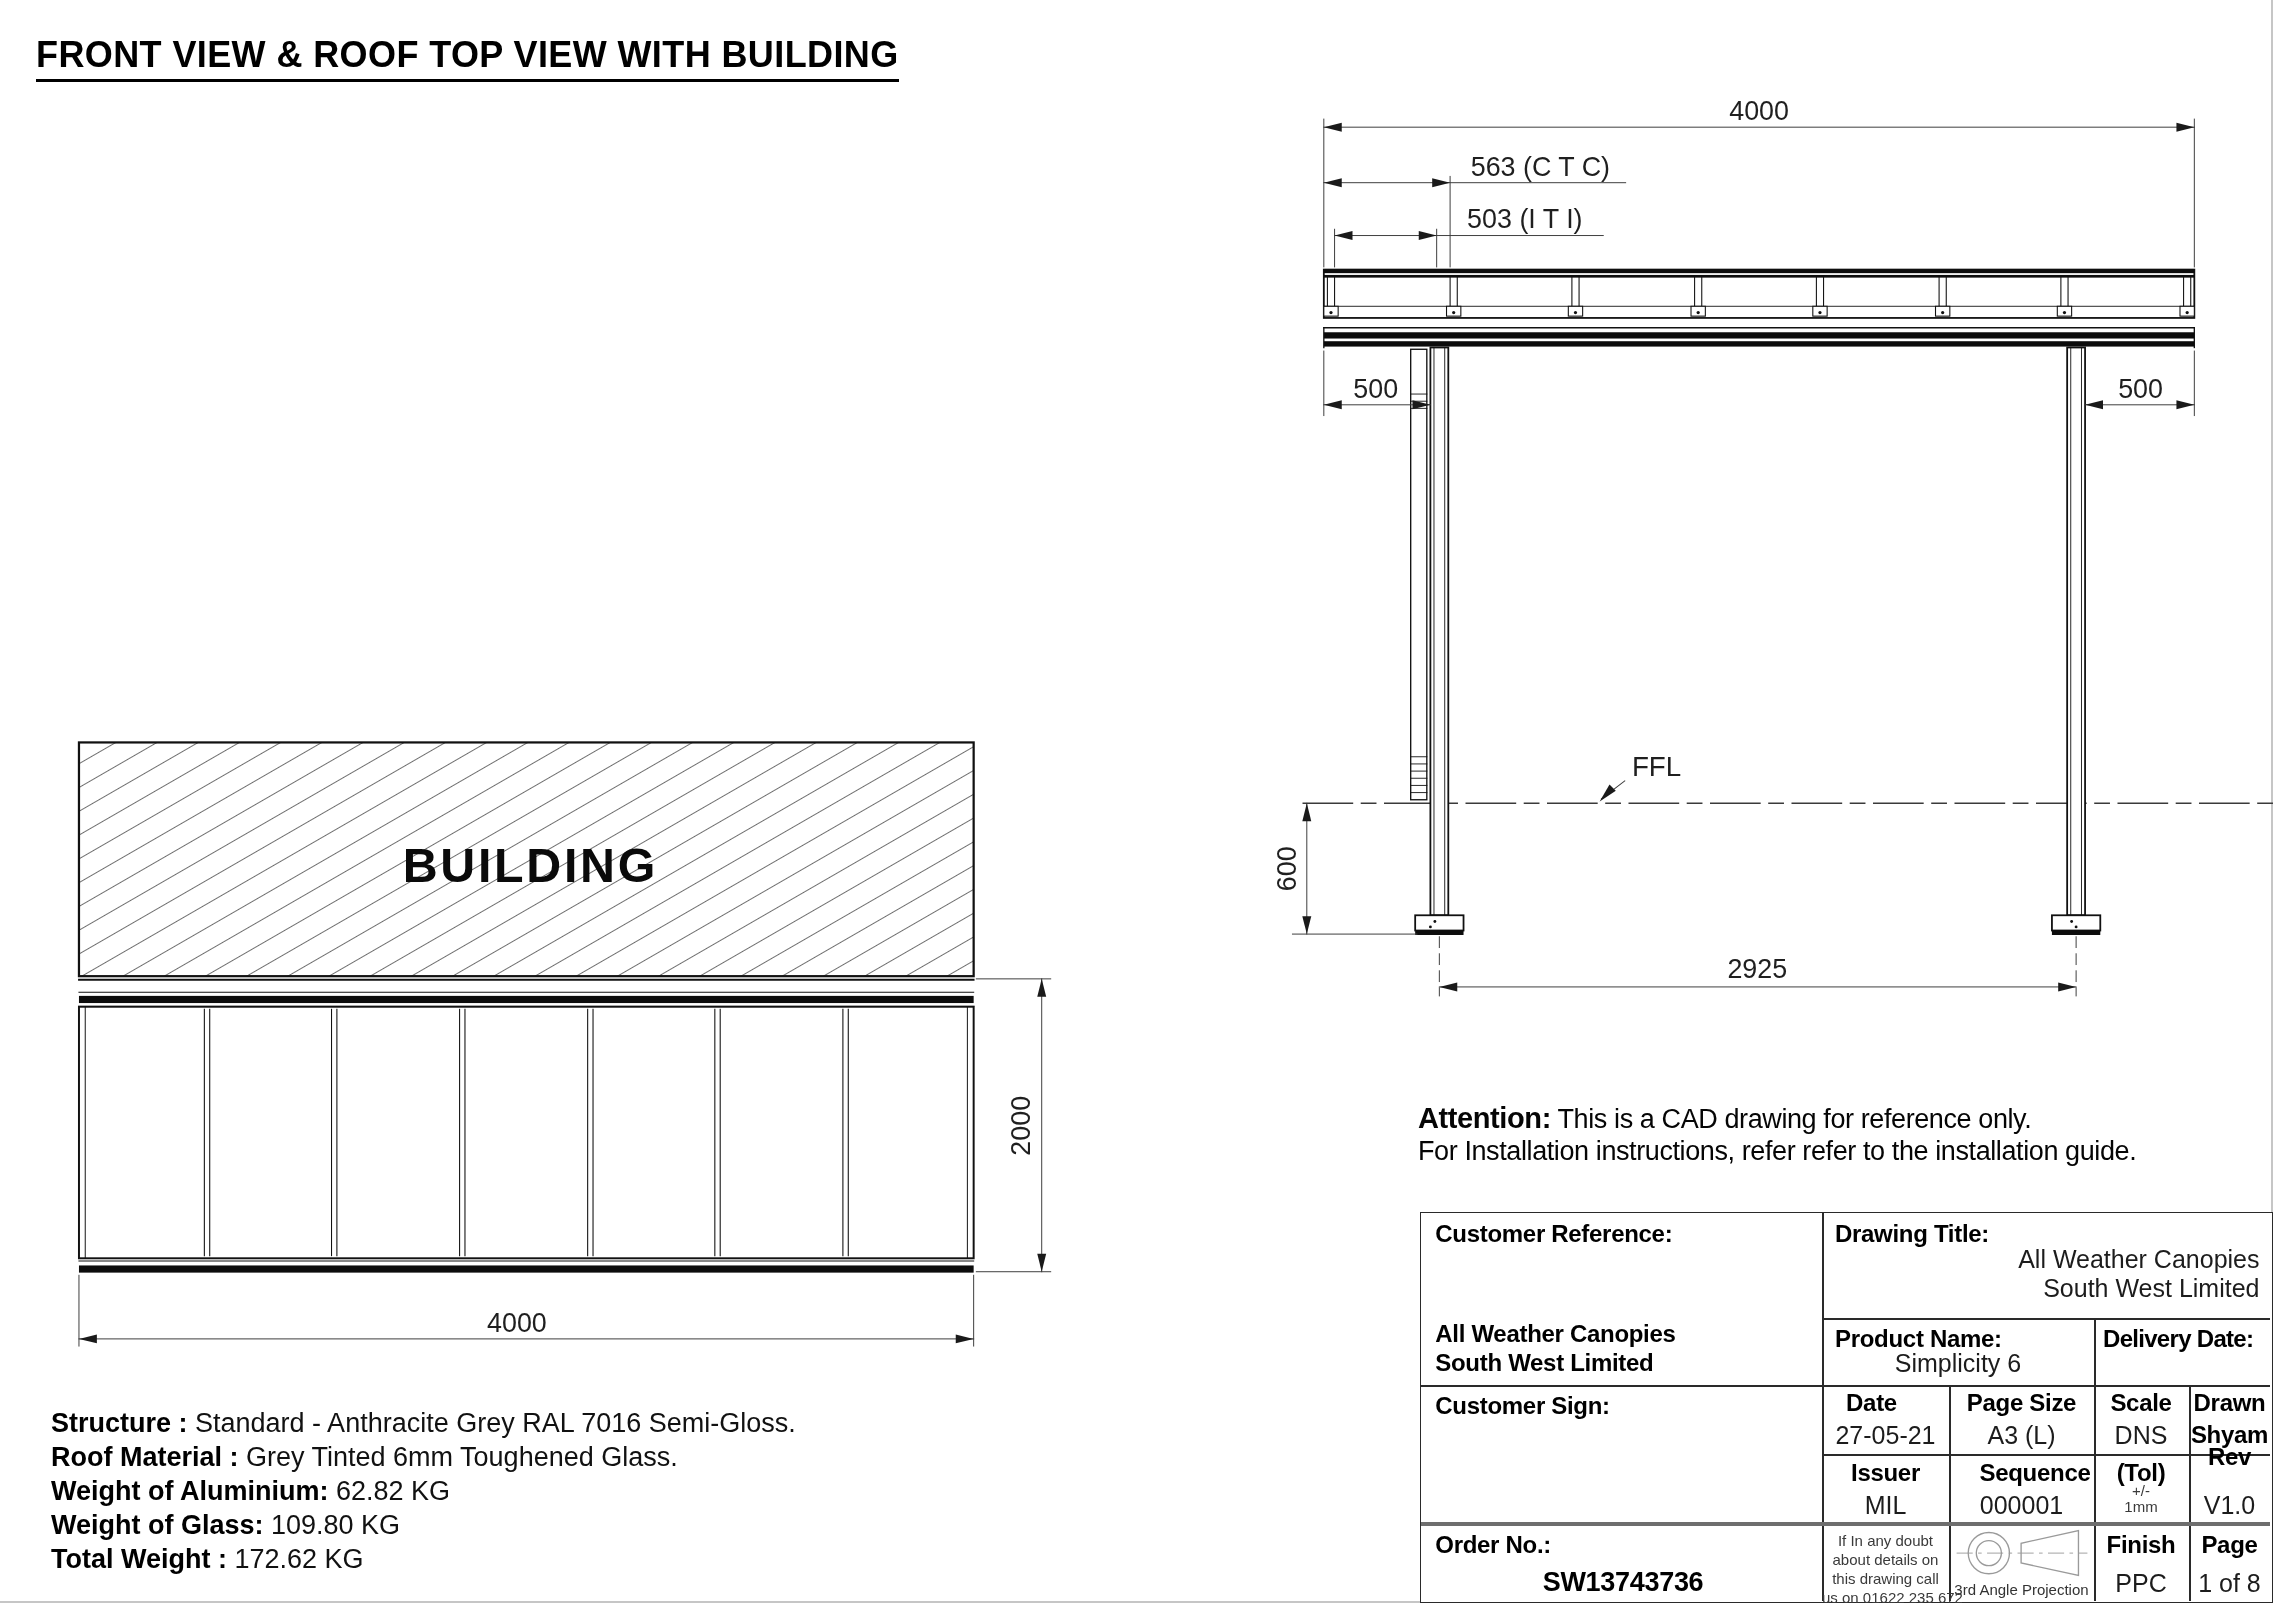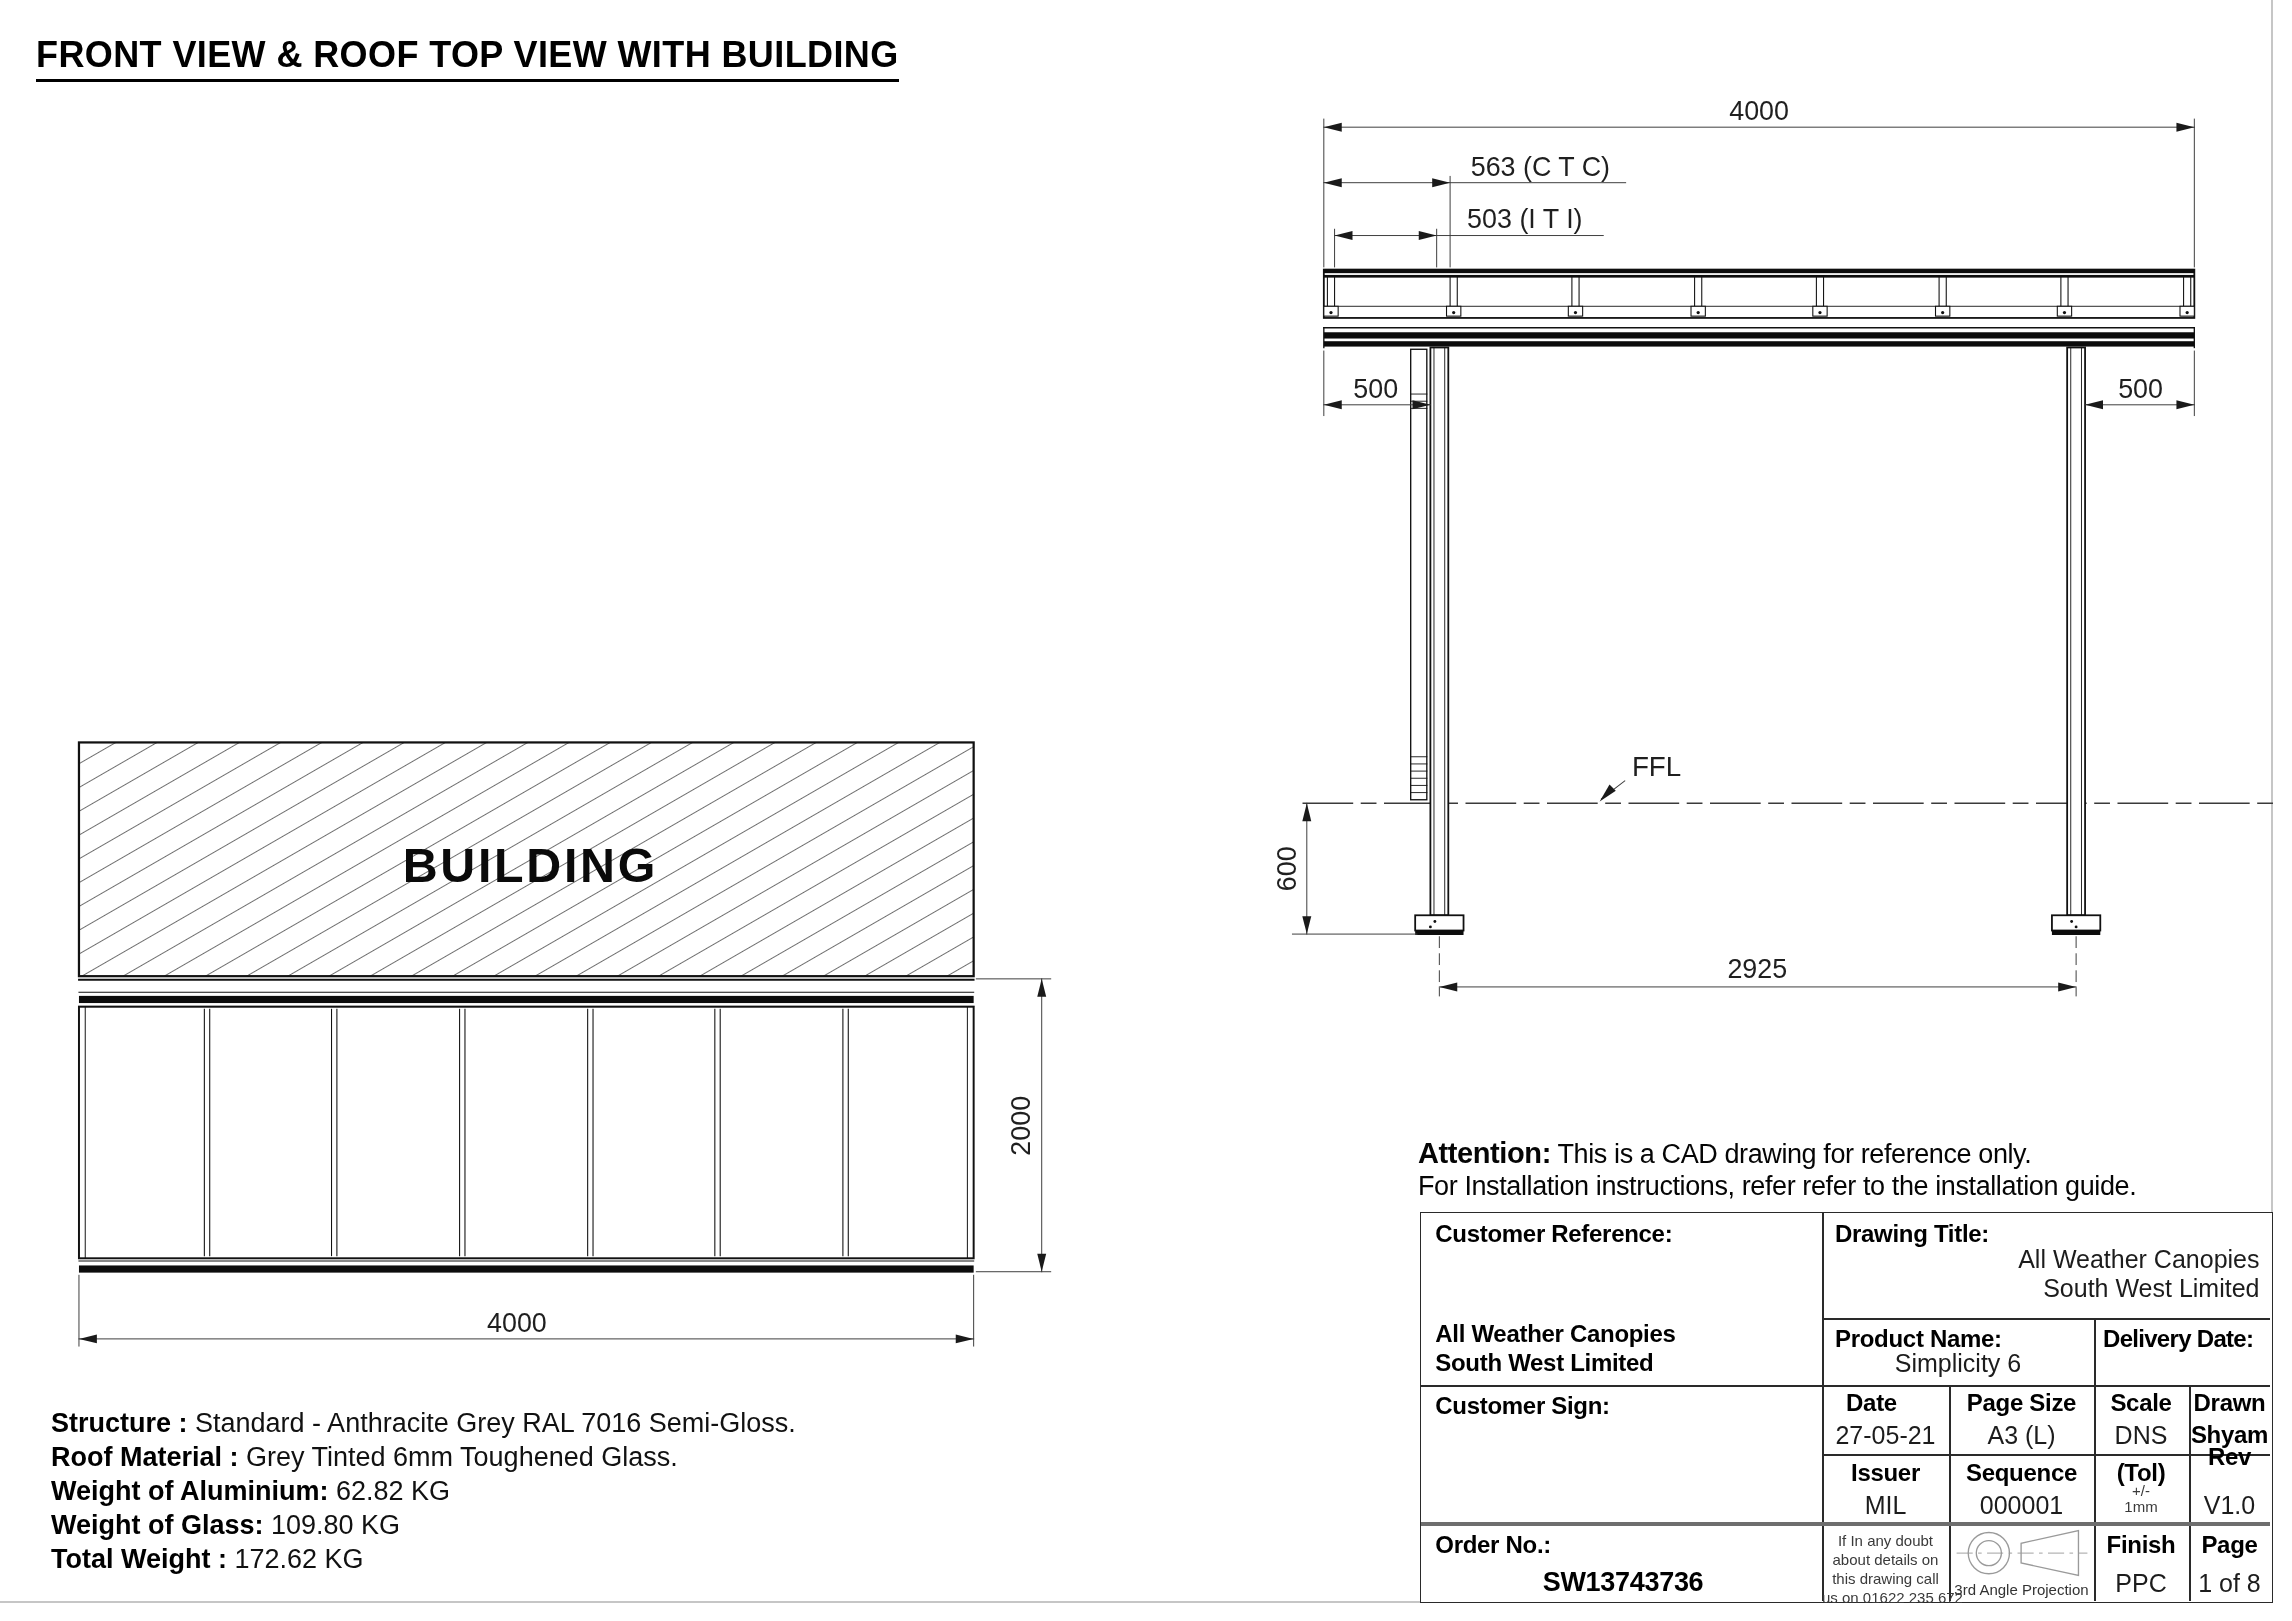--- a/index.html
+++ b/index.html
@@ -7,21 +7,21 @@
         font-family:"Liberation Sans",sans-serif;color:#000;}
   .abs{position:absolute;}
   
   .sheet-title{left:36px;top:34px;font-size:36px;font-weight:bold;letter-spacing:0.4px;
                border-bottom:3.6px solid #000;padding-bottom:2.7px;display:inline-block;white-space:nowrap;}
   
   .specs{left:51px;top:1406px;font-size:27px;line-height:34px;white-space:nowrap;}
   .specs b{font-weight:bold;}
   .specs span{color:#111;}
   
-  .attention{left:1418px;top:1137px;font-size:27px;line-height:32px;letter-spacing:-0.4px;white-space:nowrap;color:#050505;}
+  .attention{left:1418px;top:1102px;font-size:27px;line-height:32px;letter-spacing:-0.4px;white-space:nowrap;color:#050505;}
   .attention b{font-size:29px;}
   
   .tb{left:1420px;top:1212px;width:853px;height:391px;border:1.8px solid #2a2a2a;box-sizing:border-box;}
   .tb .vl,.tb .hl{position:absolute;background:#2a2a2a;}
   .tb .vl{width:1.8px;}
   .tb .hl{height:1.8px;}
   .tb .hl.thick{height:3.6px;background:#6e6e6e;}
   .tb .cell{position:absolute;white-space:nowrap;}
   .hdr{font-weight:bold;font-size:24px;letter-spacing:-0.3px;}
   .val{font-weight:normal;font-size:25px;color:#1c1c1c;}
@@ -311,21 +311,21 @@
     <div class="cell hdr ctr" style="left:387px;top:176px;width:127px;">Date</div>
     <div class="cell hdr ctr" style="left:528px;top:176px;width:145px;">Page Size</div>
     <div class="cell hdr ctr" style="left:673px;top:176px;width:94px;">Scale</div>
     <div class="cell hdr ctr" style="left:768px;top:176px;width:81px;">Drawn</div>
     <div class="cell val ctr" style="left:401px;top:208px;width:127px;">27-05-21</div>
     <div class="cell val ctr" style="left:528px;top:208px;width:145px;">A3 (L)</div>
     <div class="cell val ctr" style="left:673px;top:208px;width:94px;">DNS</div>
     <div class="cell hdr ctr" style="left:768px;top:208px;width:81px;">Shyam</div>
 
     <div class="cell hdr ctr" style="left:401px;top:246px;width:127px;">Issuer</div>
-    <div class="cell hdr ctr" style="left:528px;top:246px;width:145px;">Sequence</div>
+    <div class="cell hdr ctr" style="left:528px;top:246px;width:172px;">Sequence</div>
     <div class="cell hdr ctr" style="left:673px;top:246px;width:94px;">(Tol)</div>
     <div class="cell hdr ctr" style="left:768px;top:230px;width:81px;">Rev</div>
     <div class="cell val ctr" style="left:401px;top:278px;width:127px;">MIL</div>
     <div class="cell val ctr" style="left:528px;top:278px;width:145px;">000001</div>
     <div class="cell val-sm ctr" style="left:673px;top:270px;width:94px;line-height:16px;">
       <div>+/-</div>
       <div>1mm</div>
     </div>
     <div class="cell val ctr" style="left:768px;top:278px;width:81px;">V1.0</div>
 

